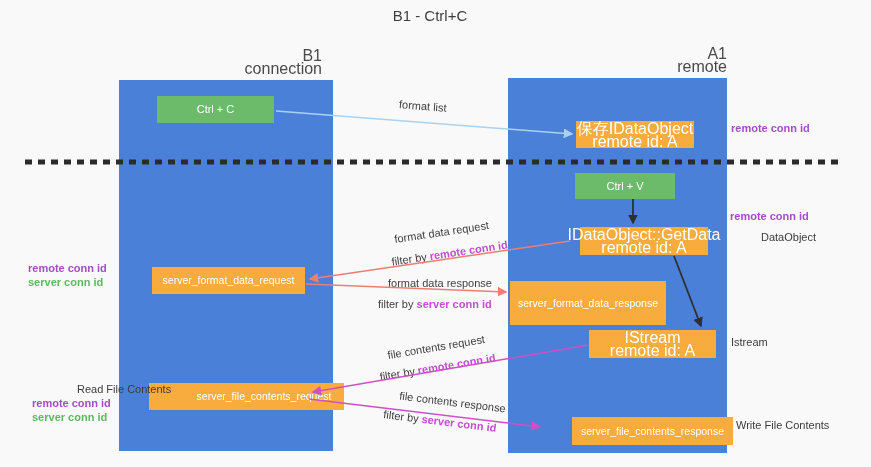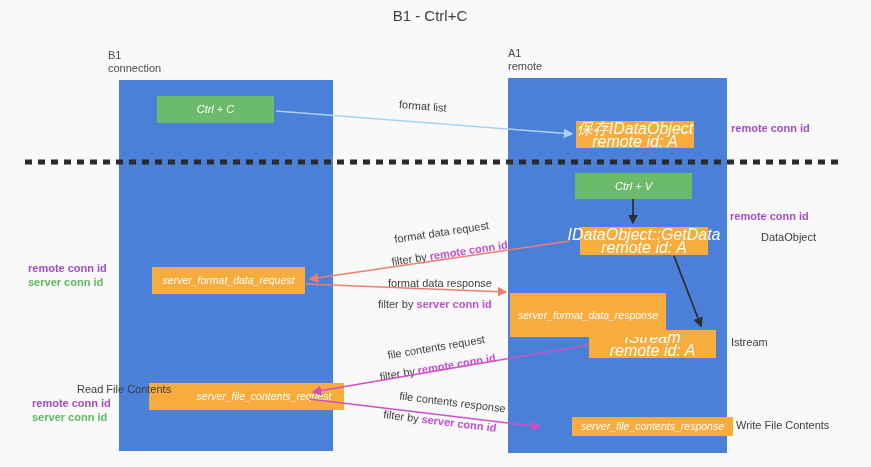--- a/index.html
+++ b/index.html
@@ -1,42 +1,42 @@
 <!DOCTYPE html>
 <html style="--lifeline-blue: #4a80d8; --node-green: #6cbb6b; --node-orange: #f8ac3d; --label-purple: #a44cc8; --label-green: #5eb85f; --filter-magenta: #c44fd0; --arrow-blue: #a9d2f0; --arrow-salmon: #ee7d72; --arrow-magenta: #cf4fc7; --arrow-black: #2f2f2f;"><head>
 <meta charset="utf-8">
 <style>
   html,body{margin:0;padding:0;background:#f9f9f9;font-family:"Liberation Sans",sans-serif;}
   .stage{position:relative;width:871px;height:467px;background:#f9f9f9;overflow:hidden;color:#3b3b3b;}
   .abs{position:absolute;}
   .nowrap{white-space:nowrap;}
 
   #title{top:6px;left:0;width:860px;text-align:center;font-size:15px;line-height:20px;color:#3f3f3f;}
-  .col-hdr{font-size:11px;line-height:13px;text-align:left;color:#4a4a4a;}
+  .col-hdr{font-size:16px;line-height:13px;text-align:right;color:#4a4a4a;}
   #hdr-b1{left:108px;top:49px;width:214px;}
   #hdr-a1{left:508px;top:47px;width:219px;}
 
   .lifeline{position:absolute;background:var(--lifeline-blue,#4a80d8);}
   #col-b1{left:119px;top:80px;width:214px;height:371px;}
   #col-a1{left:508px;top:78px;width:219px;height:375px;}
 
   .node{position:absolute;display:flex;flex-direction:column;align-items:center;justify-content:center;
-        color:#fff;text-align:center;line-height:13px;font-style:italic;}
+        color:#fff;text-align:center;line-height:13px;}
   .node.green{background:var(--node-green,#6cbb6b);font-size:11px;}
   .node.orange{background:var(--node-orange,#f8ac3d);font-size:16px;}
   .node.orange.single{font-size:10.5px;}
   #node-ctrlc{left:157px;top:96px;width:117px;height:27px;}
-  #node-ctrlv{left:575px;top:173px;width:117px;height:26px;}
+  #node-ctrlv{left:575px;top:173px;width:100px;height:26px;}
   #node-store{left:576px;top:121px;width:118px;height:27px;}
   #node-getdata{left:580px;top:227px;width:128px;height:28px;align-items:center;}
   #node-istream{left:589px;top:330px;width:127px;height:28px;}
   #node-fmtreq{left:152px;top:267px;width:153px;height:27px;}
-  #node-fmtresp{left:510px;top:281px;width:156px;height:44px;margin-top:12px;}
+  #node-fmtresp{left:510px;top:281px;width:156px;height:44px;}
   #node-filereq{left:149px;top:383px;width:160px;height:27px;padding-left:35px;}
-  #node-fileresp{left:572px;top:417px;width:161px;height:19px;}
+  #node-fileresp{left:572px;top:417px;width:161px;height:28px;}
 
   .side-lbl{font-size:11px;line-height:13px;}
   .purple{color:var(--label-purple,#a44cc8);font-weight:bold;}
   .greenlbl{color:var(--label-green,#5eb85f);font-weight:bold;}
   #lbl-remote-top-right{left:731px;top:122px;}
   #lbl-remote-mid-right{left:730px;top:210px;}
   #lbl-dataobject{left:730px;top:231px;padding-left:31px;}
   #lbl-istream{left:731px;top:336px;}
   #lbl-writefile{left:736px;top:419px;}
   #lbl-remote-left-1{left:28px;top:262px;}

